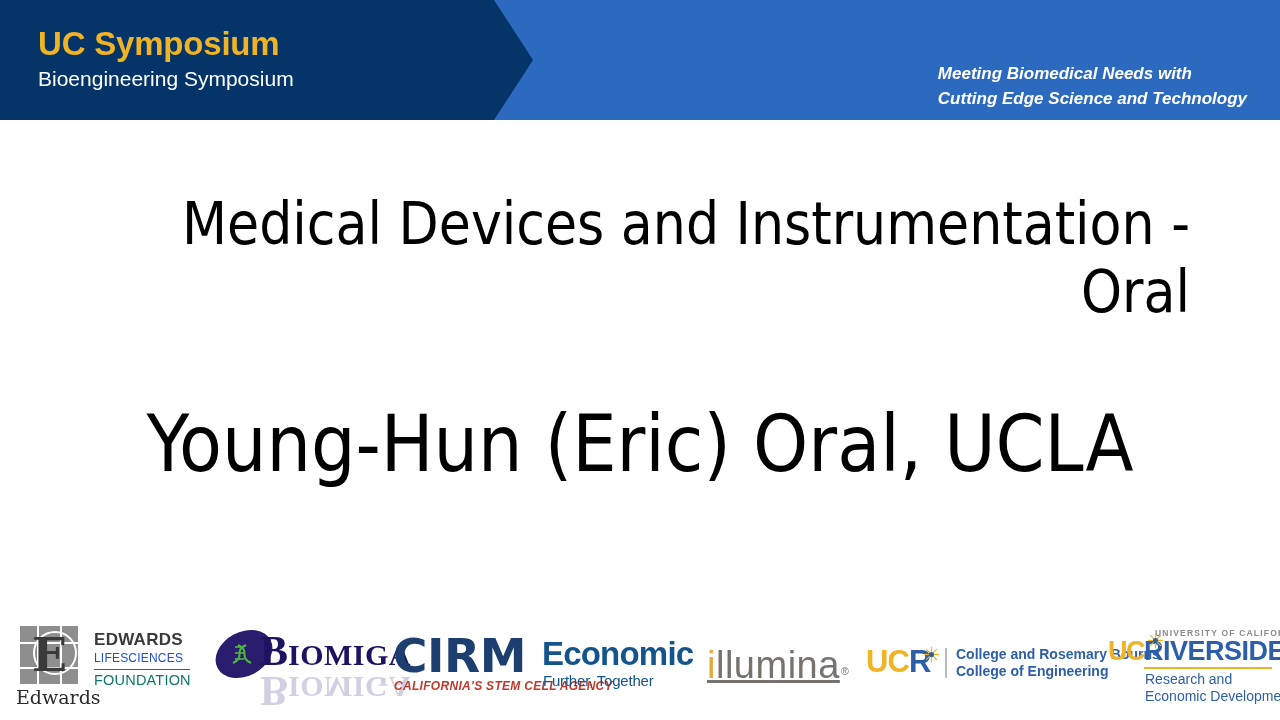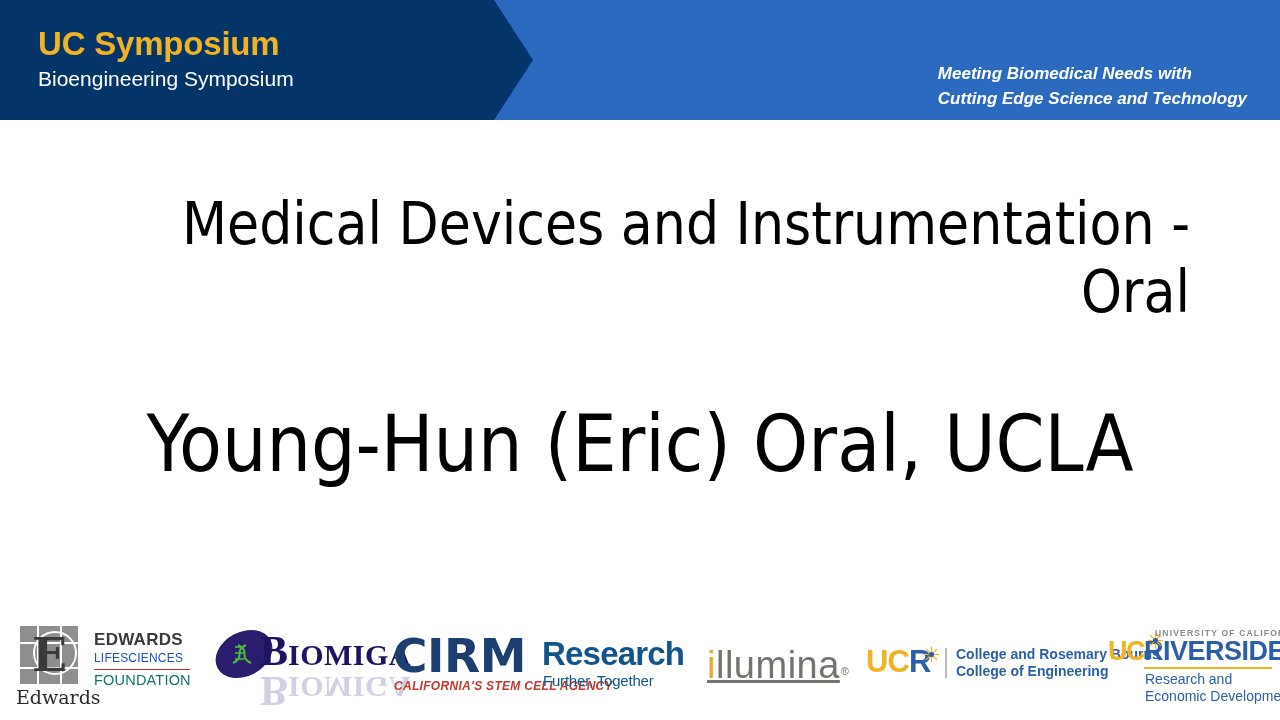--- a/index.html
+++ b/index.html
@@ -416,21 +416,21 @@
       <span class="bigB">B</span><span class="rest">IOMIGA</span>
     </div>
   </div>
 
   <div class="logo" id="logo-cirm">
     <div id="cirm-word">CIRM</div>
     <div id="cirm-tag">CALIFORNIA'S STEM CELL AGENCY</div>
   </div>
 
   <div class="logo" id="logo-medtronic">
-    <div id="medtronic-word">Research</div>
+    <div id="medtronic-word">Economic</div>
     <div id="medtronic-tag">Further, Together</div>
   </div>
 
   <div class="logo" id="logo-illumina">
     <div id="illumina-word">
       <span class="accent">i</span><span>llumina</span><span id="illumina-reg">®</span>
     </div>
   </div>
 
   <div class="logo" id="logo-ucr">

